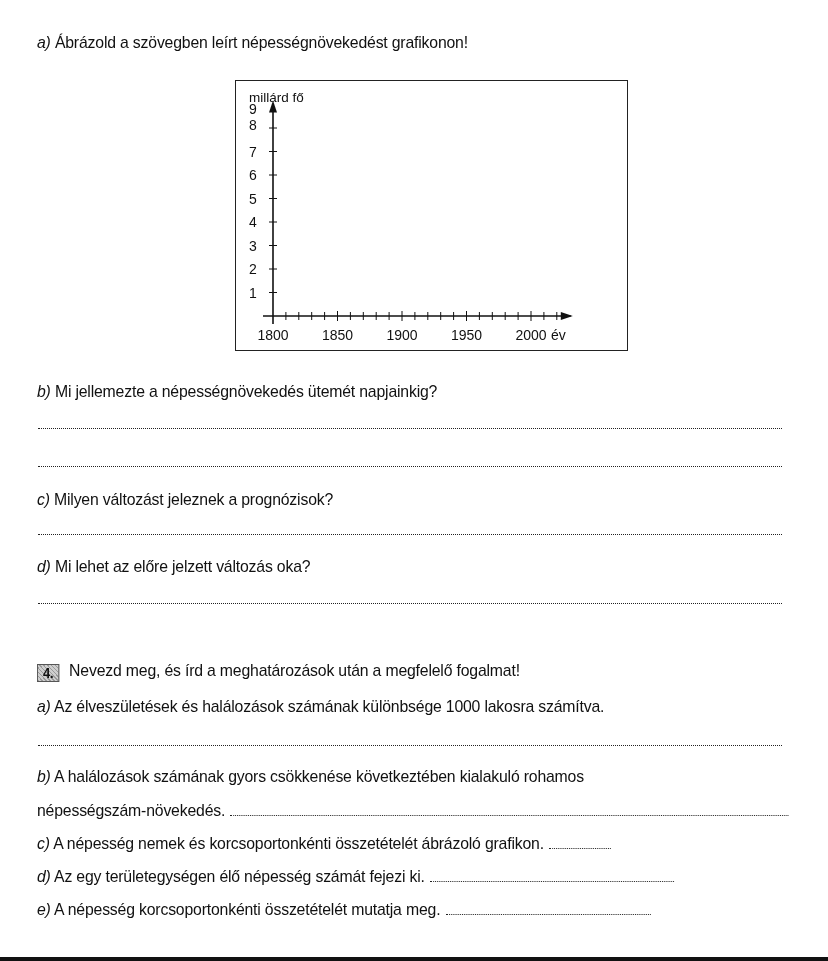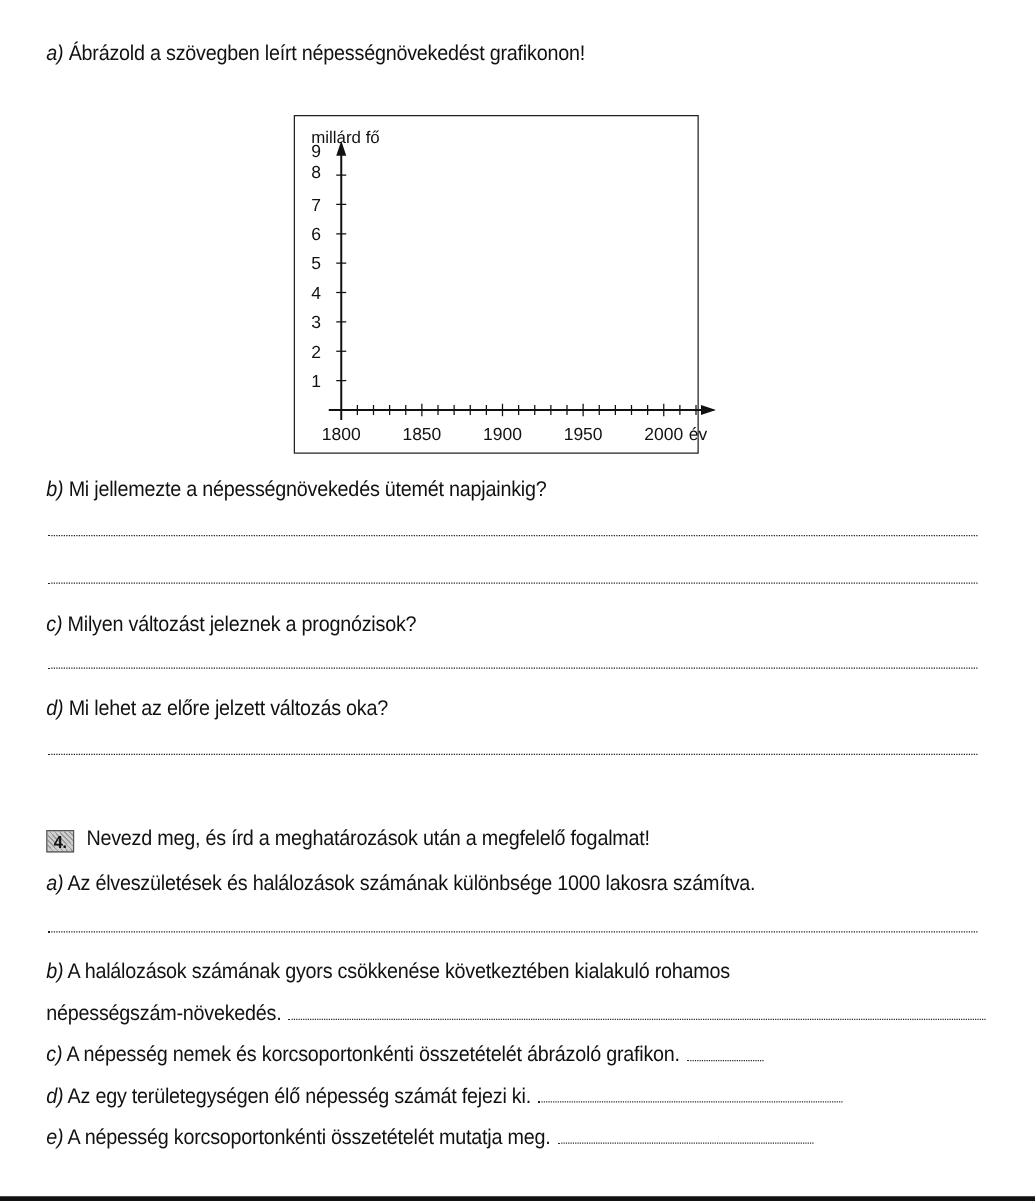--- a/index.html
+++ b/index.html
@@ -18,22 +18,22 @@
     .lbl { font-style: italic; }
     .dots {
       position: absolute; left: 38px; width: 744px; height: 0;
       border-top: 1.5px dotted #222;
     }
     .dots-inline {
       display: inline-block; vertical-align: baseline;
       border-bottom: 1.5px dotted #222; height: 0; margin-left: 6px;
     }
     #chart-box {
-      position: absolute; left: 235px; top: 92px;
-      width: 324px; height: 271px;
+      position: absolute; left: 235px; top: 80px;
+      width: 393px; height: 271px;
       border: 1.5px solid #222; box-sizing: border-box;
     }
     #chart-svg { position: absolute; left: 0; top: 0; }
     .task-badge {
       display: inline-block; width: 24px; height: 18px;
       background: #bdbdbd; border: 1px solid #555; box-sizing: border-box;
       font-weight: bold; font-size: 14px; line-height: 16px; text-align: center;
       color: #111; margin-right: 6px; vertical-align: -2px;
       background-image: repeating-linear-gradient(45deg, #9a9a9a 0 1px, #cfcfcf 1px 3px);
     }

